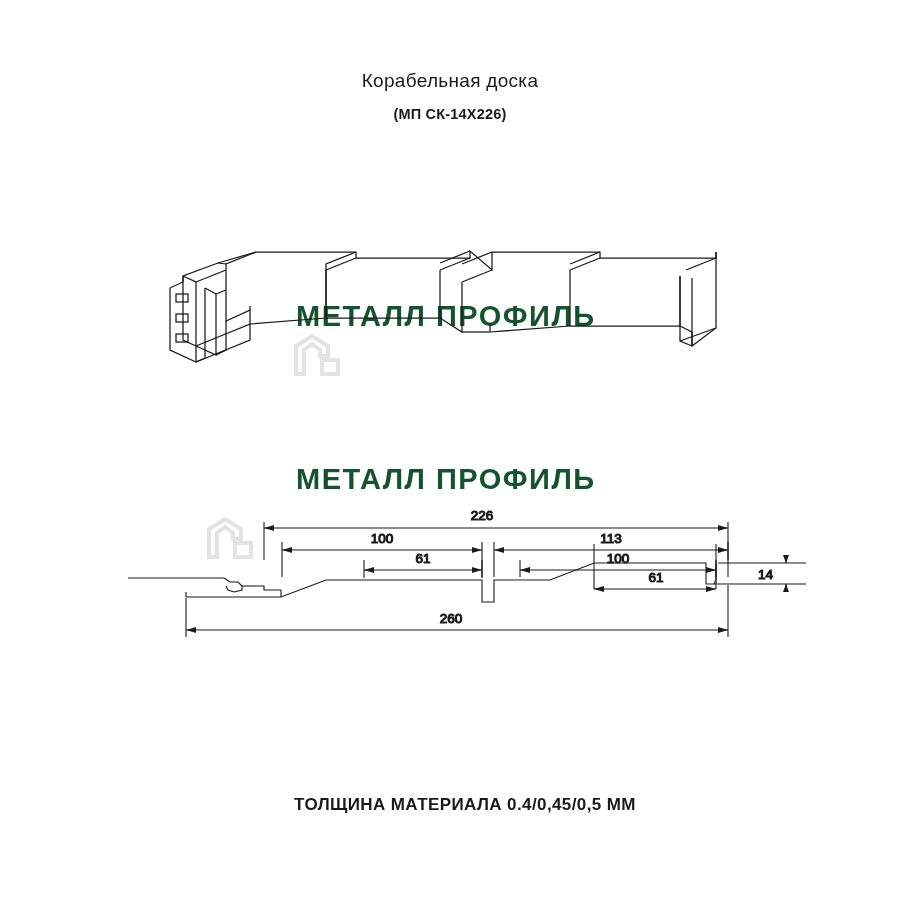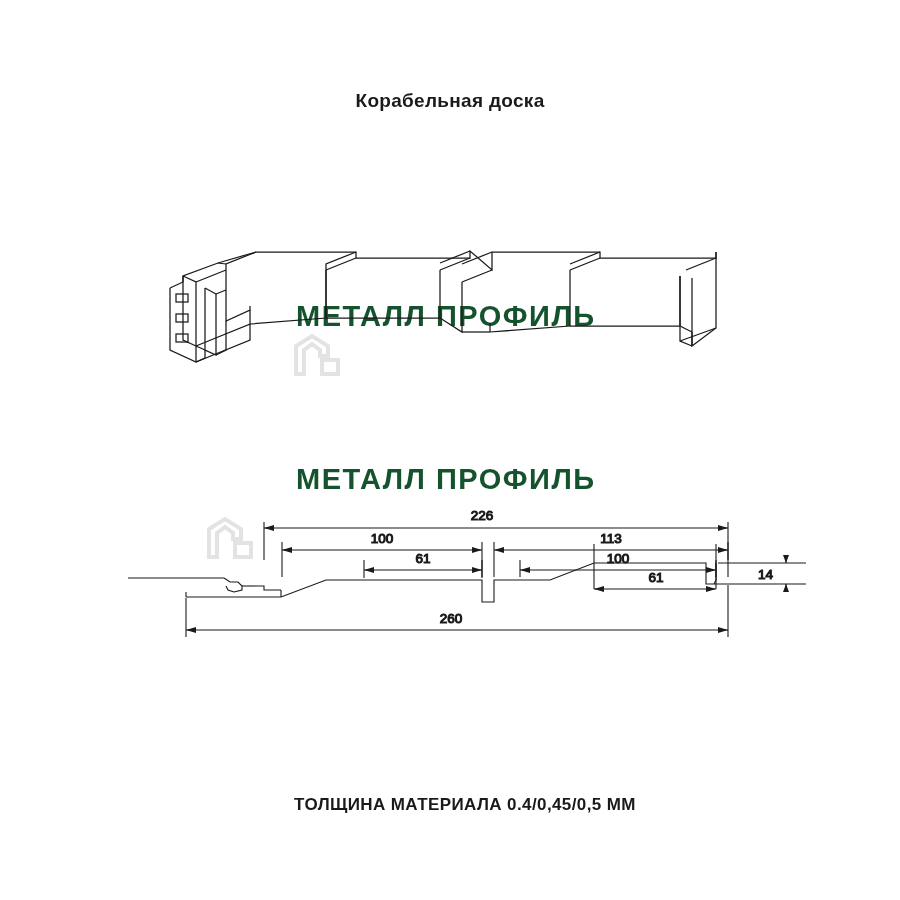--- a/index.html
+++ b/index.html
@@ -31,22 +31,22 @@
   }
   .title {
     font-size: 38px;
     font-weight: bold;
     letter-spacing: 0.5px;
     line-height: 1.1;
     margin: 0;
   }
   .subtitle {
     font-size: 19px;
-    font-weight: bold;
-    margin-top: 20px;
+    font-weight: normal;
+    margin-top: 0;
     letter-spacing: 0.3px;
   }
   .code {
     font-size: 14.5px;
     font-weight: bold;
     margin-top: 14px;
     letter-spacing: 0.2px;
   }
 
   
@@ -114,20 +114,21 @@
     fill: #1a1a1a;
   }
 </style>
 </head>
 <body>
 
 <div class="page">
 
   <div class="header">
     <div class="subtitle">Корабельная доска</div>
+    <div class="code">(МП СК-14Х226)</div>
   </div>
 
   <div class="wm wm-a">МЕТАЛЛ ПРОФИЛЬ</div>
   <div class="wm wm-b">МЕТАЛЛ ПРОФИЛЬ</div>
 
   <div class="wm-logo wm-logo-a">
     <svg width="66" height="56" viewBox="0 0 66 56">
       <polygon points="4,44 4,16 20,6 36,16 36,26 28,26 28,20 20,14 12,20 12,44" fill="none" stroke="#e3e3e3" stroke-width="4"></polygon>
       <polygon points="30,44 30,30 46,30 46,44" fill="none" stroke="#e3e3e3" stroke-width="4"></polygon>
     </svg>

